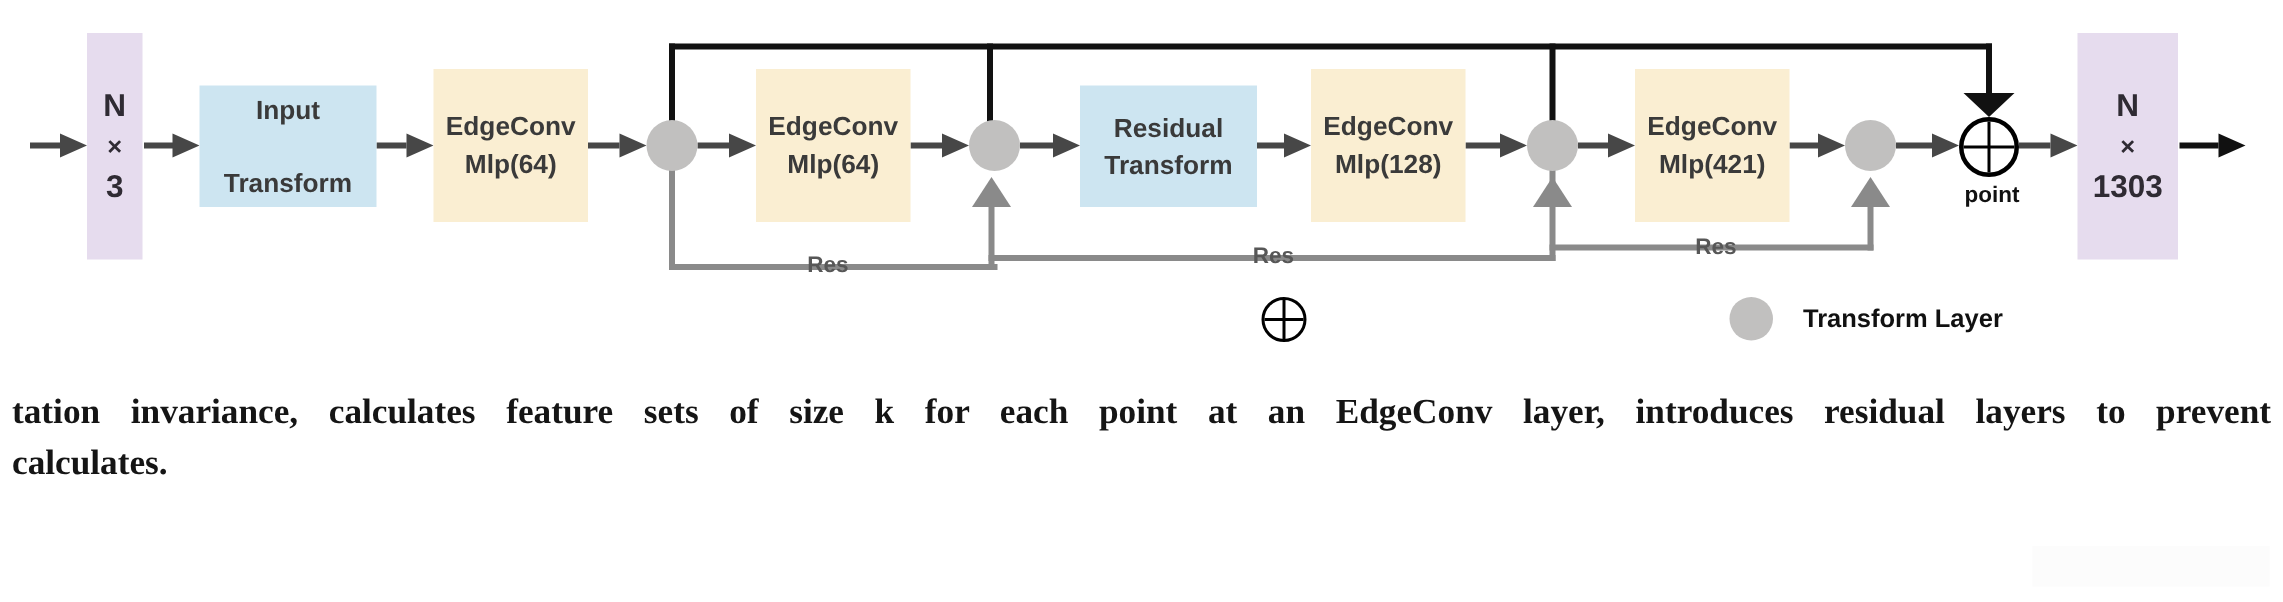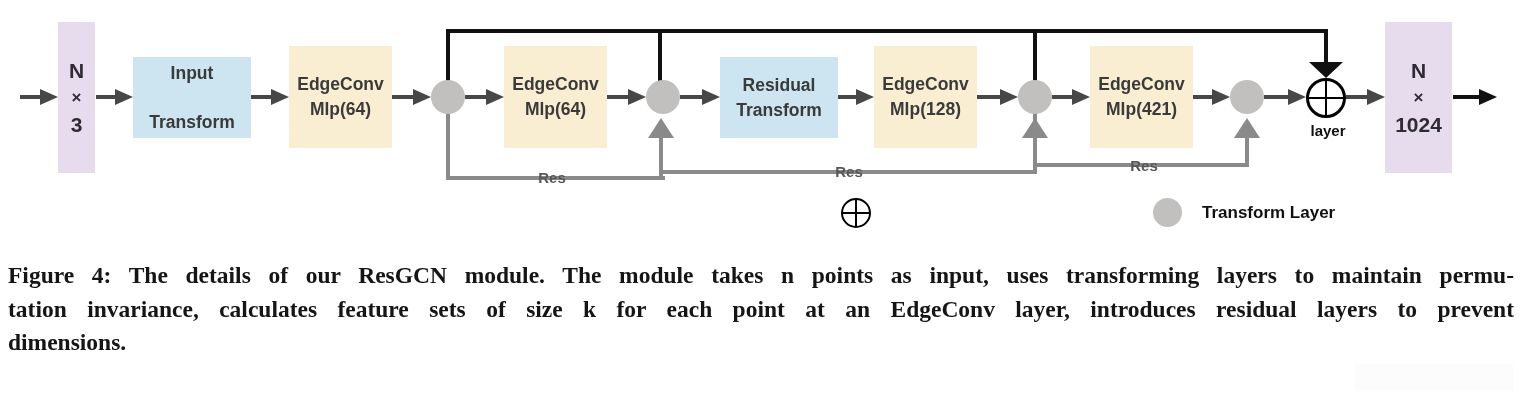--- a/index.html
+++ b/index.html
@@ -167,36 +167,35 @@
     <span>EdgeConv</span>
     <span>Mlp(421)</span>
   </div>
 
   <div class="res-circle" style="left:1230px;top:80px;"></div>
 
   <div class="concat" style="left:1306px;top:78px;">
     <div class="pv"></div>
     <div class="ph"></div>
   </div>
-  <span class="small-label" style="left:1328px;top:130px;">layer</span>
+  <span class="small-label" style="left:1328px;top:130px;">point</span>
 
   <div class="node node-purple" style="left:1385px;top:22px;width:67px;height:151px;">
     <span>N</span>
     <span style="font-size:17px;">×</span>
-    <span>1024</span>
+    <span>1303</span>
   </div>
 
   <div class="legend-circleplus" style="left:841px;top:198px;">
     <div class="pv"></div>
     <div class="ph"></div>
   </div>
 
   <div class="legend-gray" style="left:1153px;top:198px;"></div>
   <span class="legend-text" style="left:1202px;top:213px;">Transform Layer</span>
 
   <div class="caption">
-    <div class="cl">Figure 4: The details of our ResGCN module. The module takes n points as input, uses transforming layers to maintain permu-</div>
     <div class="cl">tation invariance, calculates feature sets of size k for each point at an EdgeConv layer, introduces residual layers to prevent</div>
-    <div class="cl">dimensions.</div>
+    <div class="cl">calculates.</div>
   </div>
 
   <div class="artifact" style="left:1355px;top:364px;width:158px;height:27px;"></div>
 </div>
 
 </body></html>

